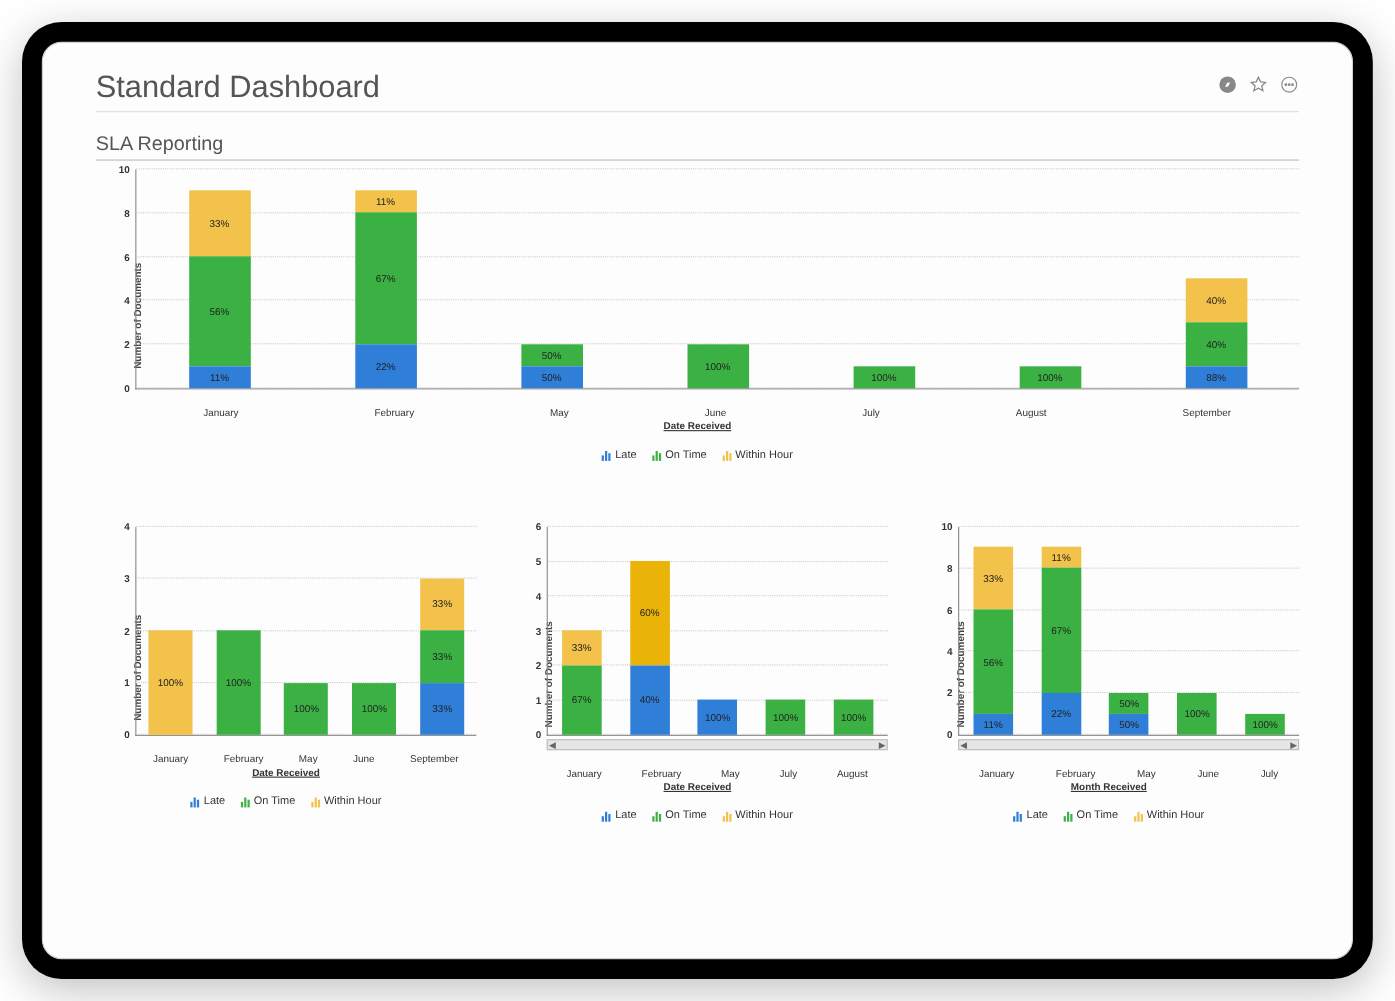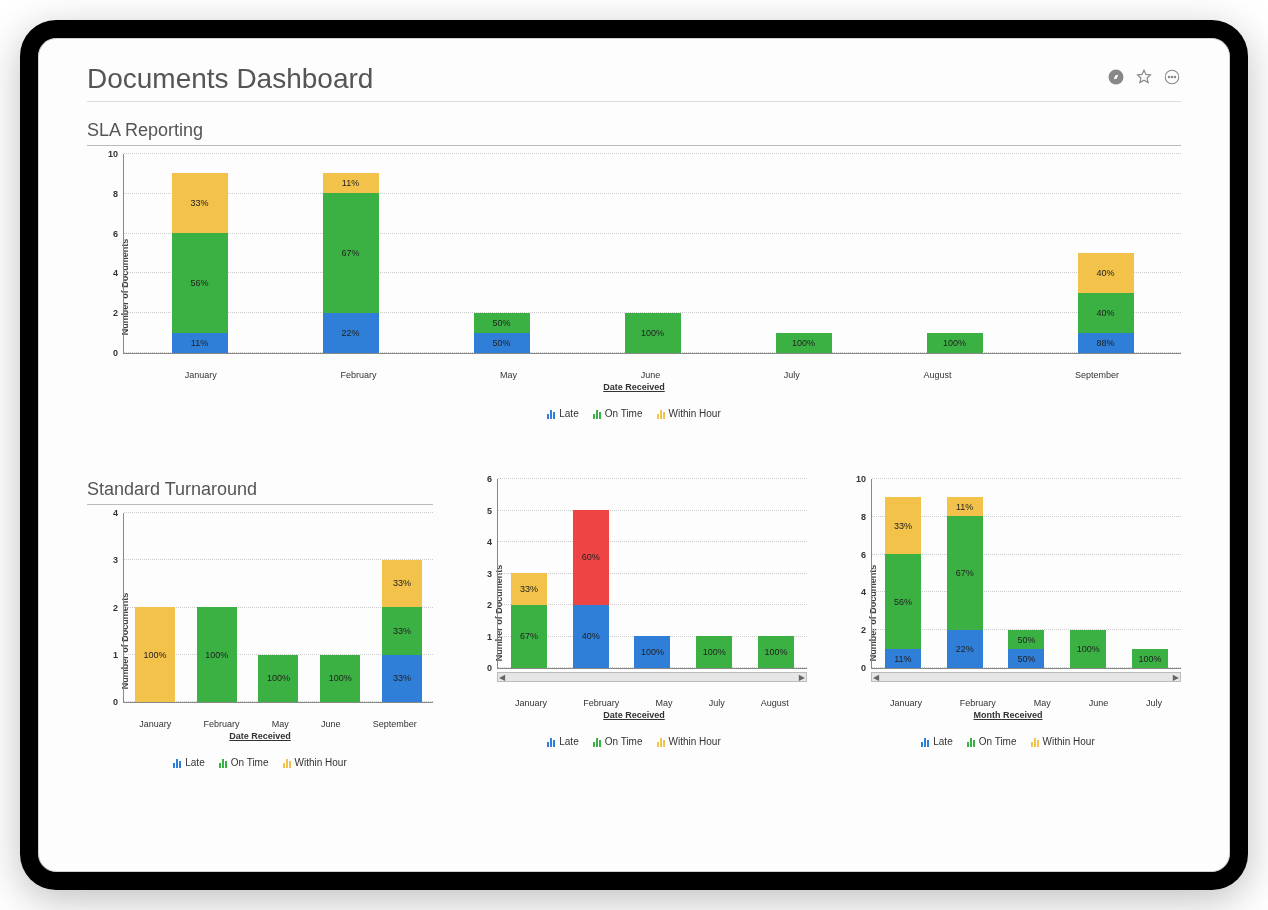--- a/index.html
+++ b/index.html
@@ -163,21 +163,21 @@
   }
   .scroll-arrow { font-size: 8px; color: #666; }
 </style>
 </head>
 <body>
 
 <div class="device">
   <div class="screen">
 
     <div class="header-row">
-      <h1 class="page-title">Documents Dashboard</h1>
+      <h1 class="page-title">Standard Dashboard</h1>
       <div class="header-icons">
         <span>
           <svg viewBox="0 0 24 24" fill="currentColor">
               <circle cx="12" cy="12" r="10" fill="#888"></circle>
               <path d="M15 9l-2 5-4 1 2-5z" fill="#fff"></path>
             </svg>
         </span>
         <span>
           <svg viewBox="0 0 24 24" fill="none" stroke="currentColor" stroke-width="1.6">
               <path d="M12 3l2.6 5.6 6 .6-4.5 4.1 1.3 6-5.4-3.1L6.6 19.3l1.3-6L3.4 9.2l6-.6z"></path>
@@ -291,21 +291,20 @@
               </span>
               <span>Within Hour</span>
             </div>
           </div>
       </div>
     </div>
 
     <div class="row-small">
 
       <div class="small-col">
-        <h2 class="section-title">Standard Turnaround</h2>
         <div class="chart-wrap">
           <span class="y-label">Number of Documents</span>
           <div class="plot" style="height: 190px;">
               <div class="grid-line" style="bottom: 0%;"></div>
               <div class="y-tick" style="bottom: 0%;">0</div>
               <div class="grid-line" style="bottom: 25%;"></div>
               <div class="y-tick" style="bottom: 25%;">1</div>
               <div class="grid-line" style="bottom: 50%;"></div>
               <div class="y-tick" style="bottom: 50%;">2</div>
               <div class="grid-line" style="bottom: 75%;"></div>
@@ -400,21 +399,21 @@
               <div class="bars-row">
                 <div class="bar-col">
                   <div class="stack" style="width: 36px;">
                     <div class="seg" style="background: rgb(59, 177, 67); height: 63.3333px;">67%</div>
                     <div class="seg" style="background: rgb(242, 194, 75); height: 31.6667px;">33%</div>
                   </div>
                 </div>
                 <div class="bar-col">
                   <div class="stack" style="width: 36px;">
                     <div class="seg" style="background: rgb(47, 126, 216); height: 63.3333px;">40%</div>
-                    <div class="seg" style="background: #ef4444; height: 95px;">60%</div>
+                    <div class="seg" style="background: #eab308; height: 95px;">60%</div>
                   </div>
                 </div>
                 <div class="bar-col">
                   <div class="stack" style="width: 36px;">
                     <div class="seg" style="background: rgb(47, 126, 216); height: 31.6667px;">100%</div>
                   </div>
                 </div>
                 <div class="bar-col">
                   <div class="stack" style="width: 36px;">
                     <div class="seg" style="background: rgb(59, 177, 67); height: 31.6667px;">100%</div>

